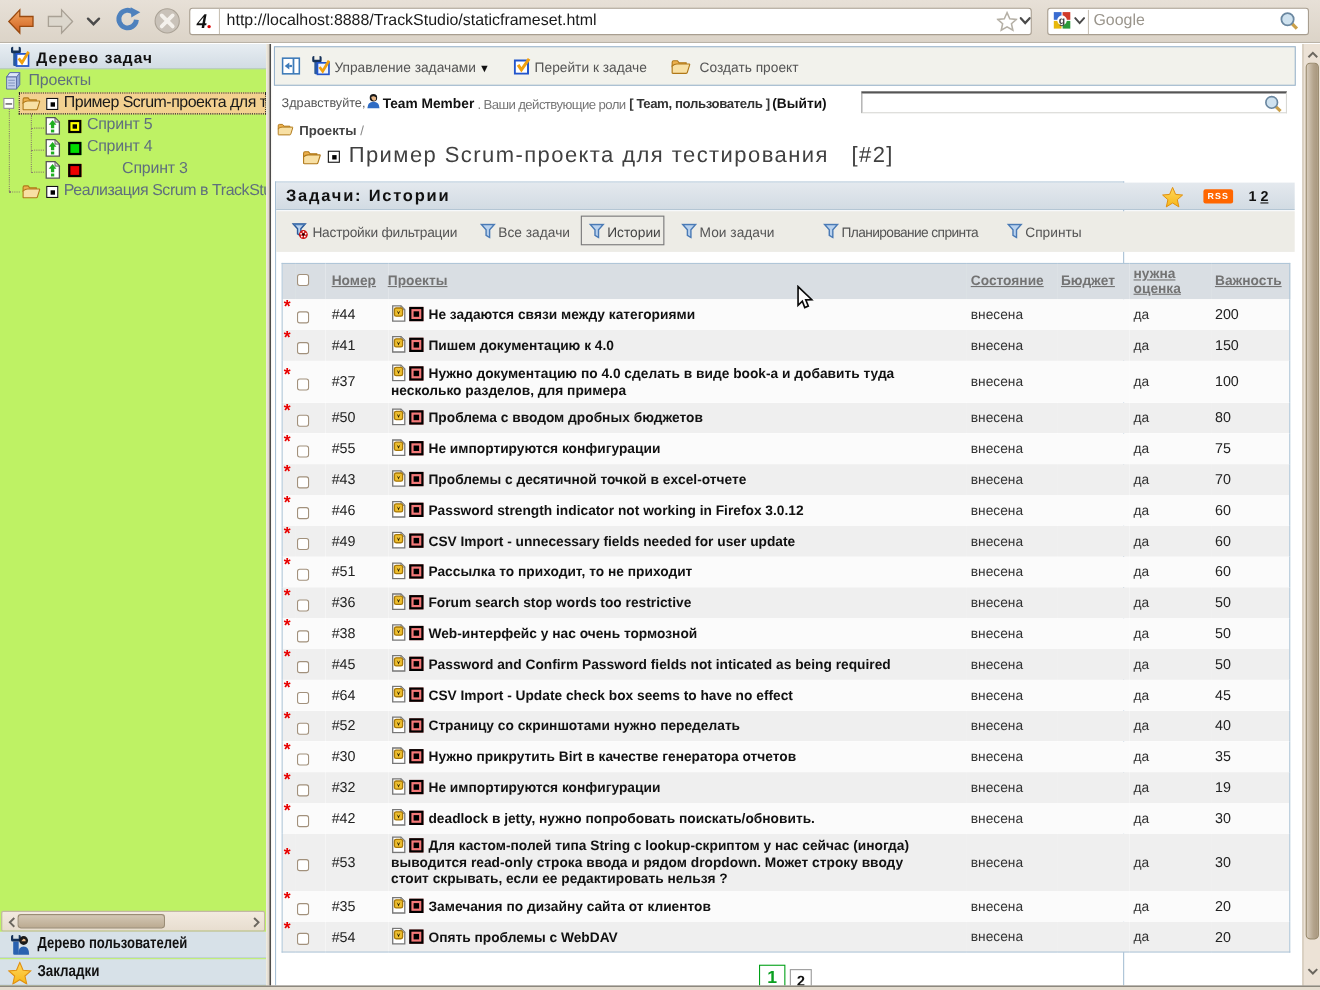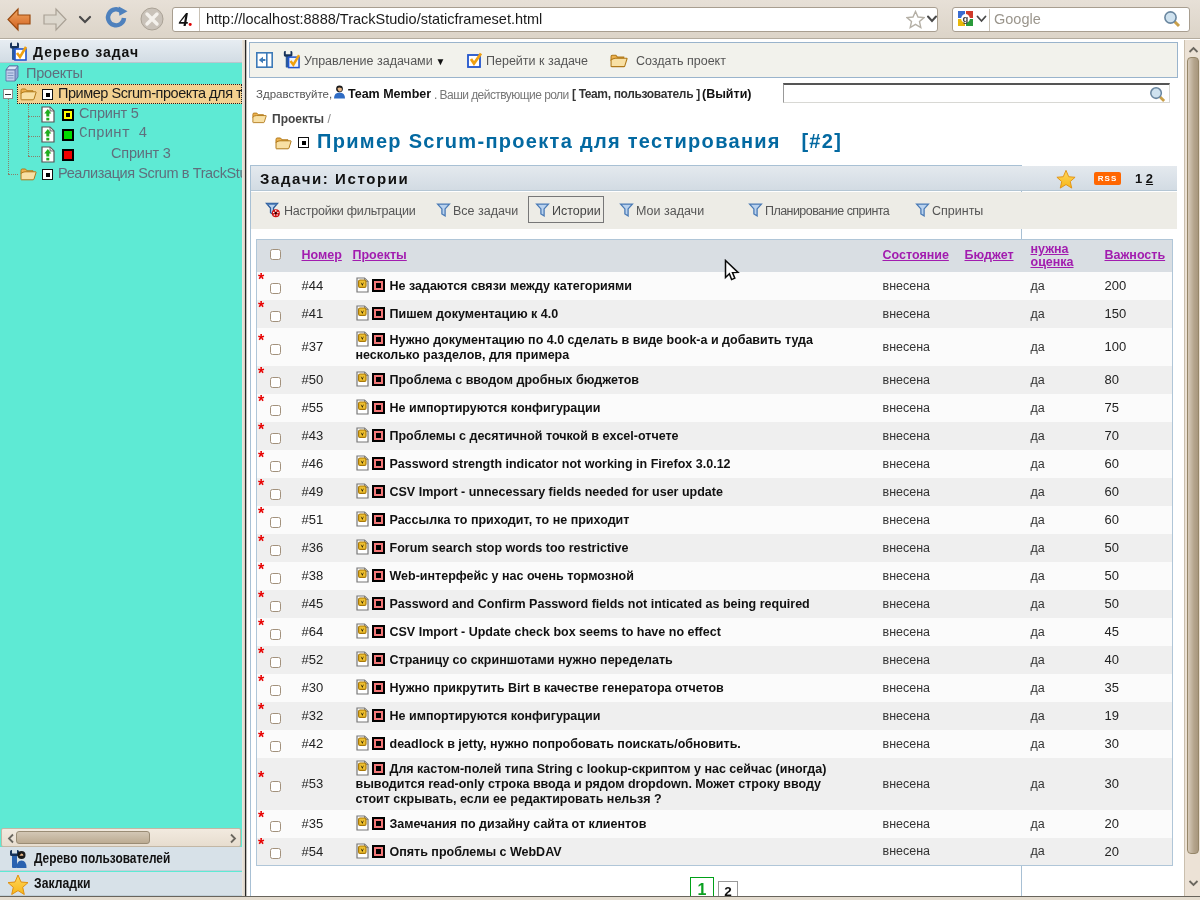--- a/index.html
+++ b/index.html
@@ -4,21 +4,21 @@
 <style>
 * { margin:0; padding:0; box-sizing:border-box; }
 html,body { width:1200px; height:900px; overflow:hidden; font-family:"Liberation Sans",sans-serif; }
 .abs { position:absolute; }
 body { position:relative; background:#fff; }
 svg { display:block; }
 #tasks { border-collapse:collapse; table-layout:fixed; width:917px; border:1px solid #b0c6d8; font-size:12.5px; }
 #tasks tr.o { background:#fbfbfb; }
 #tasks tr.e { background:#efefef; }
 #tasks tr#thead { height:32px; background:#d9dee3; }
-#tasks th { font-size:12.5px; font-weight:bold; color:#a21caf; text-align:left; vertical-align:middle; line-height:13px; }
+#tasks th { font-size:12.5px; font-weight:bold; color:#737373; text-align:left; vertical-align:middle; line-height:13px; }
 #tasks td { vertical-align:middle; overflow:hidden; }
 td.ast { color:#e80000; font-weight:bold; font-size:16px; vertical-align:top; line-height:12px; padding:0 0 0 1px; } td.ast s { text-decoration:none; position:relative; top:-6px; }
 td.cb { vertical-align:top; padding:8px 0 0 1px; }
 .cbx { display:inline-block; width:11px; height:11px; background:#fff; border:1.5px solid #a2917c; border-radius:2.5px; }
 td.num { padding-left:6px; color:#222; font-size:13px; }
 td.ttl { font-weight:bold; color:#111; padding-left:3px; line-height:15px; }
 td.st,td.yes { color:#333; padding-left:4px; }
 td.imp { color:#222; padding-left:4px; font-size:13px; }
 .dic { display:inline-block; vertical-align:-3px; margin-right:3px; }
 .sqi { display:inline-block; width:13px; height:13px; background:#f47878; border:2px solid #000; vertical-align:-2px; margin-right:5px; position:relative; }
@@ -82,21 +82,21 @@
       <path d="M1.5 1.5 L5.5 6 L9.5 1.5" fill="none" stroke="#4a4a4a" stroke-width="1.8" stroke-linecap="round"></path>
     </svg>
   <div class="abs" style="left:989px;top:9px;width:1px;height:22px;background:#c9c2b6;"></div>
   <div class="abs" style="left:994px;top:11px;font-size:14.5px;color:#9a958c;">Google</div>
   <svg class="abs" style="left:1163px;top:10px" width="18" height="18" viewBox="0 0 18 18">
     <line x1="11.5" y1="11.5" x2="16" y2="16" stroke="#caa04a" stroke-width="3"></line>
     <circle cx="7.5" cy="7.5" r="5.6" fill="#cfe2ef" stroke="#6a87a0" stroke-width="1.6"></circle>
   </svg>
 </div>
 
-<div id="sidebar" class="abs" style="left:0;top:40px;width:242px;height:856px;background:#5eead4;overflow:hidden;">
+<div id="sidebar" class="abs" style="left:0;top:40px;width:242px;height:856px;background:#bef264;overflow:hidden;">
 
   <div class="abs" style="left:0;top:0;width:242px;height:23px;background:linear-gradient(#e7edf2,#d2dce4);border-bottom:1px solid #b9c6ce;"></div>
   <svg class="abs" style="left:7px;top:2px" width="20" height="19" viewBox="0 0 20 19">
     <path d="M5 6 L5 17 Q5 18 6 18 L9 18 Q10 18 10 17 L10 6" fill="#2a5a9a"></path>
     <path d="M3 2 Q3 0.5 4.5 0.5 L5 0.5 L5 4 L10 4 L10 0.5 L10.5 0.5 Q12 0.5 12 2 L12 5 Q12 6.5 10.5 6.5 L4.5 6.5 Q3 6.5 3 5 Z" fill="#16325a"></path>
     <rect x="8" y="7" width="11" height="11" fill="#fff" stroke="#2255cc" stroke-width="1.6"></rect>
     <path d="M10 11 L13 15 L19 5" fill="none" stroke="#f0a010" stroke-width="2.6"></path>
   </svg>
   <div class="abs" style="left:33px;top:4px;font-size:14px;letter-spacing:1px;font-weight:bold;color:#111;">Дерево задач</div>
 
@@ -137,21 +137,21 @@
     <div class="abs" style="left:62px;top:44.5px;width:12px;height:12px;background:#ffff00;border:2px solid #000;"></div>
     <div class="abs" style="left:66px;top:48.5px;width:4px;height:4px;background:#000;"></div>
     <div class="abs" style="left:79px;top:41px;">Спринт 5</div>
     <svg class="abs" style="left:41px;top:62px" width="14" height="17" viewBox="0 0 14 17">
       <path d="M1 1 L9 1 L13 5 L13 16 L1 16 Z" fill="#fff" stroke="#555" stroke-width="1.2"></path>
       <path d="M9 1 L9 5 L13 5 Z" fill="#ddd" stroke="#555" stroke-width="0.8"></path>
       <path d="M6.8 3 L10.3 7.5 L8.3 7.5 L8.3 10.5 L5.3 10.5 L5.3 7.5 L3.3 7.5 Z" fill="#1fae1f"></path>
       <rect x="5.3" y="11.8" width="3" height="2.6" fill="#1fae1f"></rect>
     </svg>
     <div class="abs" style="left:62px;top:64.5px;width:12px;height:12px;background:#00dd00;border:2px solid #000;"></div>
-    <div class="abs" style="left:79px;top:61px;font-family:Liberation Mono, monospace;">Спринт 4</div>
+    <div class="abs" style="left:79px;top:61px;">Спринт 4</div>
     <svg class="abs" style="left:41px;top:82px" width="14" height="17" viewBox="0 0 14 17">
       <path d="M1 1 L9 1 L13 5 L13 16 L1 16 Z" fill="#fff" stroke="#555" stroke-width="1.2"></path>
       <path d="M9 1 L9 5 L13 5 Z" fill="#ddd" stroke="#555" stroke-width="0.8"></path>
       <path d="M6.8 3 L10.3 7.5 L8.3 7.5 L8.3 10.5 L5.3 10.5 L5.3 7.5 L3.3 7.5 Z" fill="#1fae1f"></path>
       <rect x="5.3" y="11.8" width="3" height="2.6" fill="#1fae1f"></rect>
     </svg>
     <div class="abs" style="left:62px;top:84.5px;width:12px;height:12px;background:#ee0000;border:2px solid #000;"></div>
     <div class="abs" style="left:79px;top:81px;margin-left:32px;">Спринт 3</div>
 
     <svg class="abs" style="left:20px;top:103px" width="17" height="14" viewBox="0 0 17 14">
@@ -246,21 +246,21 @@
     <path d="M1 12.5 L1 6.5 Q3 4.8 5 4.8 L15.8 4.8 Q16.3 4.8 16 5.6 L14 12 Q13.8 12.8 13 12.8 L2 12.8 Q1 12.8 1 12.5" fill="#f8e0a4" stroke="#b07818" stroke-width="1"></path>
   </svg>
   <div class="abs" style="left:24px;top:72px;font-size:12px;font-weight:bold;color:#444;">Проекты <span style="font-weight:normal;color:#888;">/</span></div>
 
   <svg class="abs" style="left:27px;top:96px" width="17" height="14" viewBox="0 0 17 14">
     <path d="M1 3.5 Q1 2 2.2 2 L5.5 2 L7 3.8 L13 3.8 L13 5 L1 7 Z" fill="#edb14e" stroke="#b07818" stroke-width="1"></path>
     <path d="M1 12.5 L1 6.5 Q3 4.8 5 4.8 L15.8 4.8 Q16.3 4.8 16 5.6 L14 12 Q13.8 12.8 13 12.8 L2 12.8 Q1 12.8 1 12.5" fill="#f8e0a4" stroke="#b07818" stroke-width="1"></path>
   </svg>
   <div class="abs" style="left:50px;top:97px;width:11px;height:11px;background:#fff;border:1.5px solid #111;"></div>
   <div class="abs" style="left:53.5px;top:100.5px;width:4px;height:4px;background:#000;"></div>
-  <div class="abs" style="left:69px;top:90px;font-size:20px;letter-spacing:1.3px;color:#0369a1;font-weight:bold;">Пример Scrum-проекта для тестирования&nbsp;&nbsp; [#2]</div>
+  <div class="abs" style="left:69px;top:90px;font-size:20px;letter-spacing:1.3px;color:#404040;">Пример Scrum-проекта для тестирования&nbsp;&nbsp; [#2]</div>
 
   <div class="abs" style="left:2px;top:125px;width:772px;height:731px;border:1px solid #a8c0d4;border-bottom:none;">
 
     <div class="abs" style="left:0;top:0;width:926px;height:25px;background:linear-gradient(#e4e9ee,#d2dbe3);border-bottom:1px solid #b4c6d4;">
       <div class="abs" style="left:9px;top:4px;font-size:15px;letter-spacing:1.6px;font-weight:bold;color:#111;">Задачи: Истории</div>
       <svg class="abs" style="left:805px;top:3px" width="20" height="20" viewBox="0 0 22 21">
         <path d="M11 1 L14 8 L21 8.6 L15.7 13.3 L17.3 20.5 L11 16.6 L4.7 20.5 L6.3 13.3 L1 8.6 L8 8 Z" fill="url(#gstar2)" stroke="#e09010" stroke-width="1"></path>
         <defs>
             <linearGradient id="gstar2" x1="0" y1="0" x2="0" y2="1">
               <stop offset="0" stop-color="#ffd75e"></stop>

